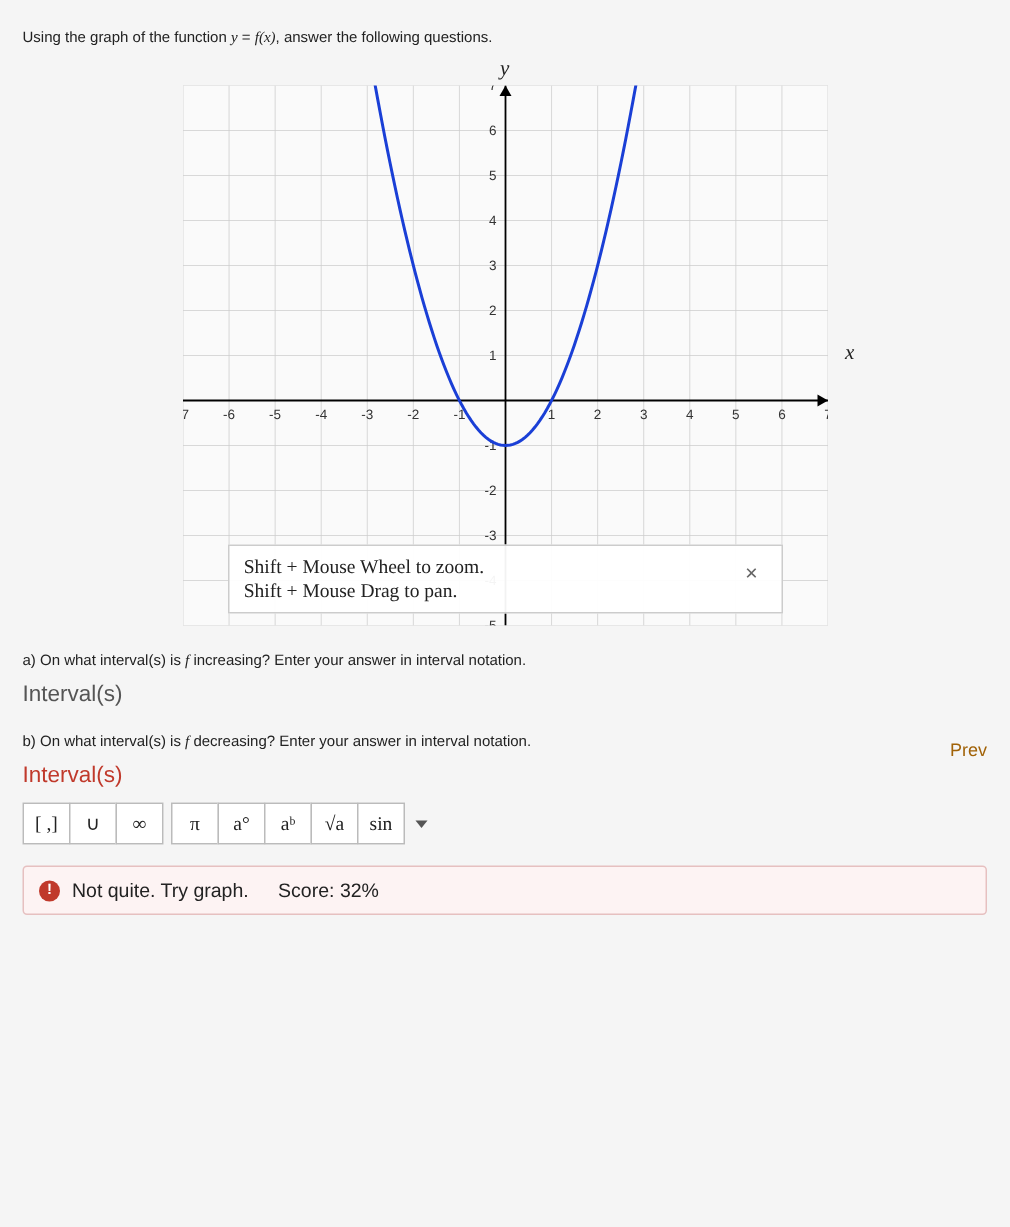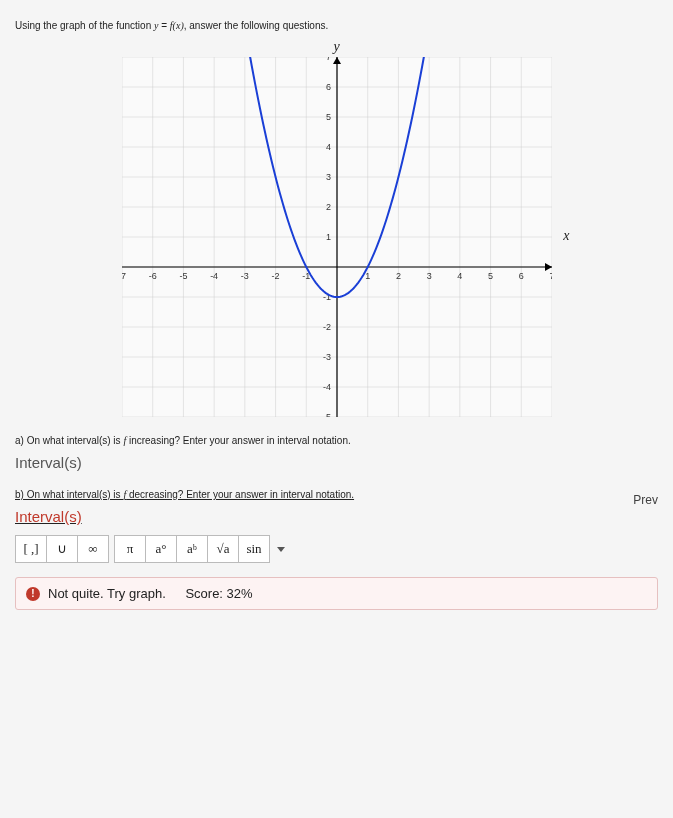--- a/index.html
+++ b/index.html
@@ -15,22 +15,22 @@
 .hint-close { position: absolute; right: 10px; top: 10px; font-size: 11px; color: #666; cursor: pointer; padding: 2px 5px; }
 .question { font-size: 10px; margin: 18px 0 8px; }
 .label-row { font-size: 15px; color: #555; margin: 6px 0; }
 .label-row.error { color: #c0392b; }
 .toolbar { display: flex; gap: 0; margin: 10px 0; align-items: center; }
 .tool-btn { border: 1px solid #bbb; background: #fff; min-width: 32px; height: 28px; font-size: 13px; display: flex; align-items: center; justify-content: center; cursor: pointer; font-family: 'Times New Roman', serif; margin-right: -1px; }
 .tool-btn.group-start { margin-left: 6px; }
 .dropdown-caret { width: 0; height: 0; border-left: 4px solid transparent; border-right: 4px solid transparent; border-top: 5px solid #555; margin-left: 8px; }
 .feedback-box { margin-top: 14px; border: 1px solid #e6c0c0; background: #fdf3f3; border-radius: 3px; padding: 8px 10px; font-size: 13px; display: flex; align-items: center; gap: 8px; }
 .fb-icon { width: 14px; height: 14px; border-radius: 50%; background: #c0392b; color: #fff; font-size: 10px; display: flex; align-items: center; justify-content: center; font-weight: bold; }
-.prev-btn { position: absolute; right: 0; top: 4px; font-size: 12px; color: #404040; }
-.section-b { position: relative; text-decoration: underline; }
+.prev-btn { position: absolute; right: 0; top: 4px; font-size: 12px; color: #a16207; }
+.section-b { position: relative; }
 </style>
 </head>
 <body>
 
 <div class="prompt">
   <span>Using the graph of the function </span><span class="math-i">y</span><span> = </span><span class="math-i">f(x)</span><span>, answer the following questions.</span>
 </div>
 
 <div class="graph-wrap">
   <div class="graph-box">
@@ -90,20 +90,25 @@
         <text x="209" y="183" font-size="9" text-anchor="end" fill="#333">1</text>
         <text x="209" y="153" font-size="9" text-anchor="end" fill="#333">2</text>
         <text x="209" y="123" font-size="9" text-anchor="end" fill="#333">3</text>
         <text x="209" y="93" font-size="9" text-anchor="end" fill="#333">4</text>
         <text x="209" y="63" font-size="9" text-anchor="end" fill="#333">5</text>
         <text x="209" y="33" font-size="9" text-anchor="end" fill="#333">6</text>
         <text x="209" y="3" font-size="9" text-anchor="end" fill="#333">7</text>
         <path d="M116.71428571428571,-67.20000000000005 L118.35238095238094,-57.04533333333336 L119.99047619047619,-47.06133333333344 L121.62857142857143,-37.24799999999999 L123.26666666666667,-27.605333333333363 L124.90476190476188,-18.13333333333344 L126.54285714285716,-8.831999999999994 L128.1809523809524,0.2986666666666906 L129.8190476190476,9.25866666666667 L131.45714285714283,18.047999999999945 L133.09523809523807,26.66666666666663 L134.73333333333335,35.11466666666672 L136.37142857142857,43.391999999999996 L138.0095238095238,51.49866666666662 L139.64761904761903,59.4346666666666 L141.28571428571428,67.19999999999993 L142.92380952380952,74.79466666666667 L144.56190476190477,82.21866666666665 L146.2,89.47199999999992 L147.83809523809526,96.55466666666666 L149.47619047619048,103.46666666666664 L151.1142857142857,110.20800000000003 L152.75238095238092,116.77866666666668 L154.39047619047616,123.17866666666663 L156.02857142857144,129.40800000000002 L157.66666666666666,135.46666666666664 L159.3047619047619,141.35466666666665 L160.94285714285715,147.072 L162.58095238095237,152.61866666666666 L164.21904761904761,157.99466666666666 L165.85714285714286,163.19999999999996 L167.49523809523808,168.23466666666664 L169.13333333333335,173.09866666666665 L170.7714285714286,177.792 L172.40952380952382,182.31466666666665 L174.04761904761904,186.66666666666663 L175.68571428571425,190.848 L177.32380952380953,194.85866666666664 L178.96190476190475,198.69866666666664 L180.6,202.368 L182.23809523809524,205.86666666666667 L183.8761904761905,209.19466666666665 L185.5142857142857,212.352 L187.15238095238095,215.33866666666665 L188.79047619047617,218.15466666666666 L190.4285714285714,220.79999999999998 L192.0666666666667,223.27466666666666 L193.7047619047619,225.5786666666667 L195.34285714285716,227.71200000000002 L196.9809523809524,229.67466666666667 L198.61904761904762,231.46666666666667 L200.25714285714284,233.08800000000002 L201.89523809523808,234.53866666666667 L203.53333333333333,235.81866666666667 L205.17142857142858,236.928 L206.8095238095238,237.86666666666665 L208.44761904761904,238.63466666666667 L210.08571428571426,239.23200000000003 L211.72380952380954,239.65866666666668 L213.36190476190478,239.91466666666668 L215,240 L216.63809523809525,239.91466666666668 L218.2761904761905,239.65866666666668 L219.91428571428574,239.23200000000003 L221.55238095238093,238.63466666666667 L223.1904761904762,237.86666666666665 L224.82857142857145,236.928 L226.46666666666664,235.81866666666667 L228.1047619047619,234.53866666666667 L229.7428571428572,233.08800000000002 L231.38095238095238,231.46666666666667 L233.01904761904763,229.67466666666667 L234.65714285714284,227.712 L236.2952380952381,225.5786666666667 L237.93333333333334,223.27466666666666 L239.57142857142858,220.8 L241.20952380952383,218.15466666666666 L242.84761904761902,215.33866666666668 L244.4857142857143,212.352 L246.12380952380954,209.19466666666665 L247.76190476190473,205.86666666666667 L249.39999999999998,202.36800000000002 L251.03809523809528,198.69866666666664 L252.67619047619047,194.85866666666666 L254.31428571428575,190.84799999999998 L255.9523809523809,186.66666666666669 L257.5904761904762,182.31466666666665 L259.22857142857146,177.79199999999997 L260.8666666666666,173.0986666666667 L262.5047619047619,168.23466666666664 L264.1428571428571,163.20000000000005 L265.78095238095233,157.99466666666666 L267.41904761904766,152.61866666666663 L269.0571428571428,147.072 L270.6952380952381,141.35466666666665 L272.33333333333337,135.46666666666673 L273.9714285714286,129.40799999999993 L275.6095238095238,123.17866666666663 L277.247619047619,116.77866666666657 L278.8857142857143,110.20800000000003 L280.5238095238095,103.46666666666675 L282.1619047619048,96.55466666666655 L283.8,89.47199999999992 L285.43809523809523,82.21866666666659 L287.0761904761905,74.79466666666667 L288.71428571428567,67.20000000000005 L290.35238095238094,59.4346666666666 L291.9904761904762,51.49866666666662 L293.6285714285715,43.39199999999988 L295.26666666666665,35.11466666666672 L296.9047619047619,26.6666666666668 L298.54285714285714,18.047999999999945 L300.18095238095236,9.25866666666667 L301.8190476190477,0.29866666666657693 L303.4571428571428,-8.831999999999994 L305.09523809523813,-18.13333333333344 L306.7333333333334,-27.60533333333342 L308.37142857142857,-37.24799999999999 L310.00952380952384,-47.06133333333344 L311.647619047619,-57.04533333333336 L313.2857142857143,-67.20000000000005 " fill="none" stroke="#1a3fd6" stroke-width="2"></path>
       </svg>
     <div class="axis-label-x">x</div>
+    <div class="hint-box">
+      <div>Shift + Mouse Wheel to zoom.</div>
+      <div>Shift + Mouse Drag to pan.</div>
+      <span class="hint-close">✕</span>
+    </div>
   </div>
 </div>
 
 <div class="question">
   <span>a) On what interval(s) is </span><span class="math-i">f</span><span> increasing? Enter your answer in interval notation.</span>
 </div>
 <div class="label-row">Interval(s)</div>
 
 <div class="section-b">
   <div class="question">

